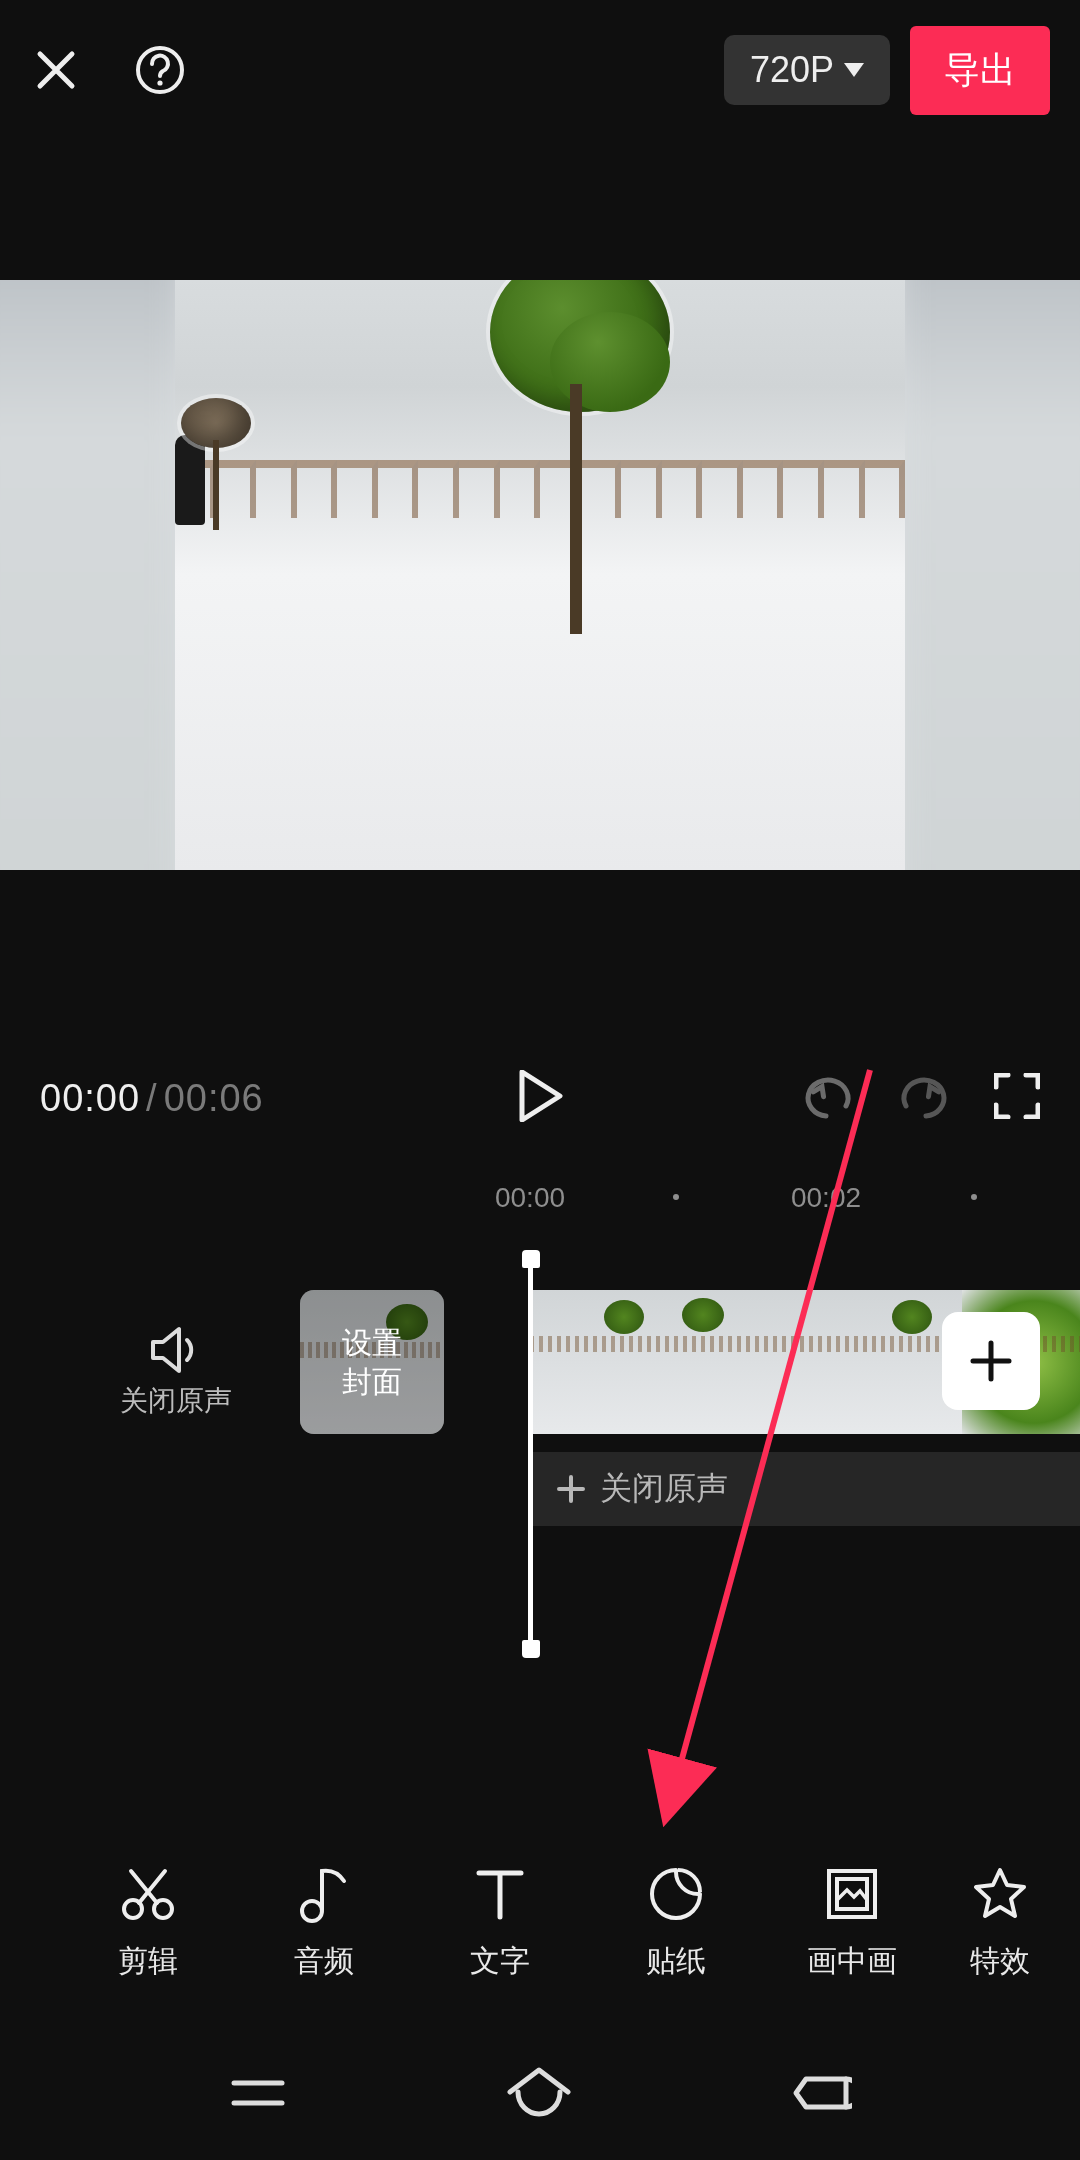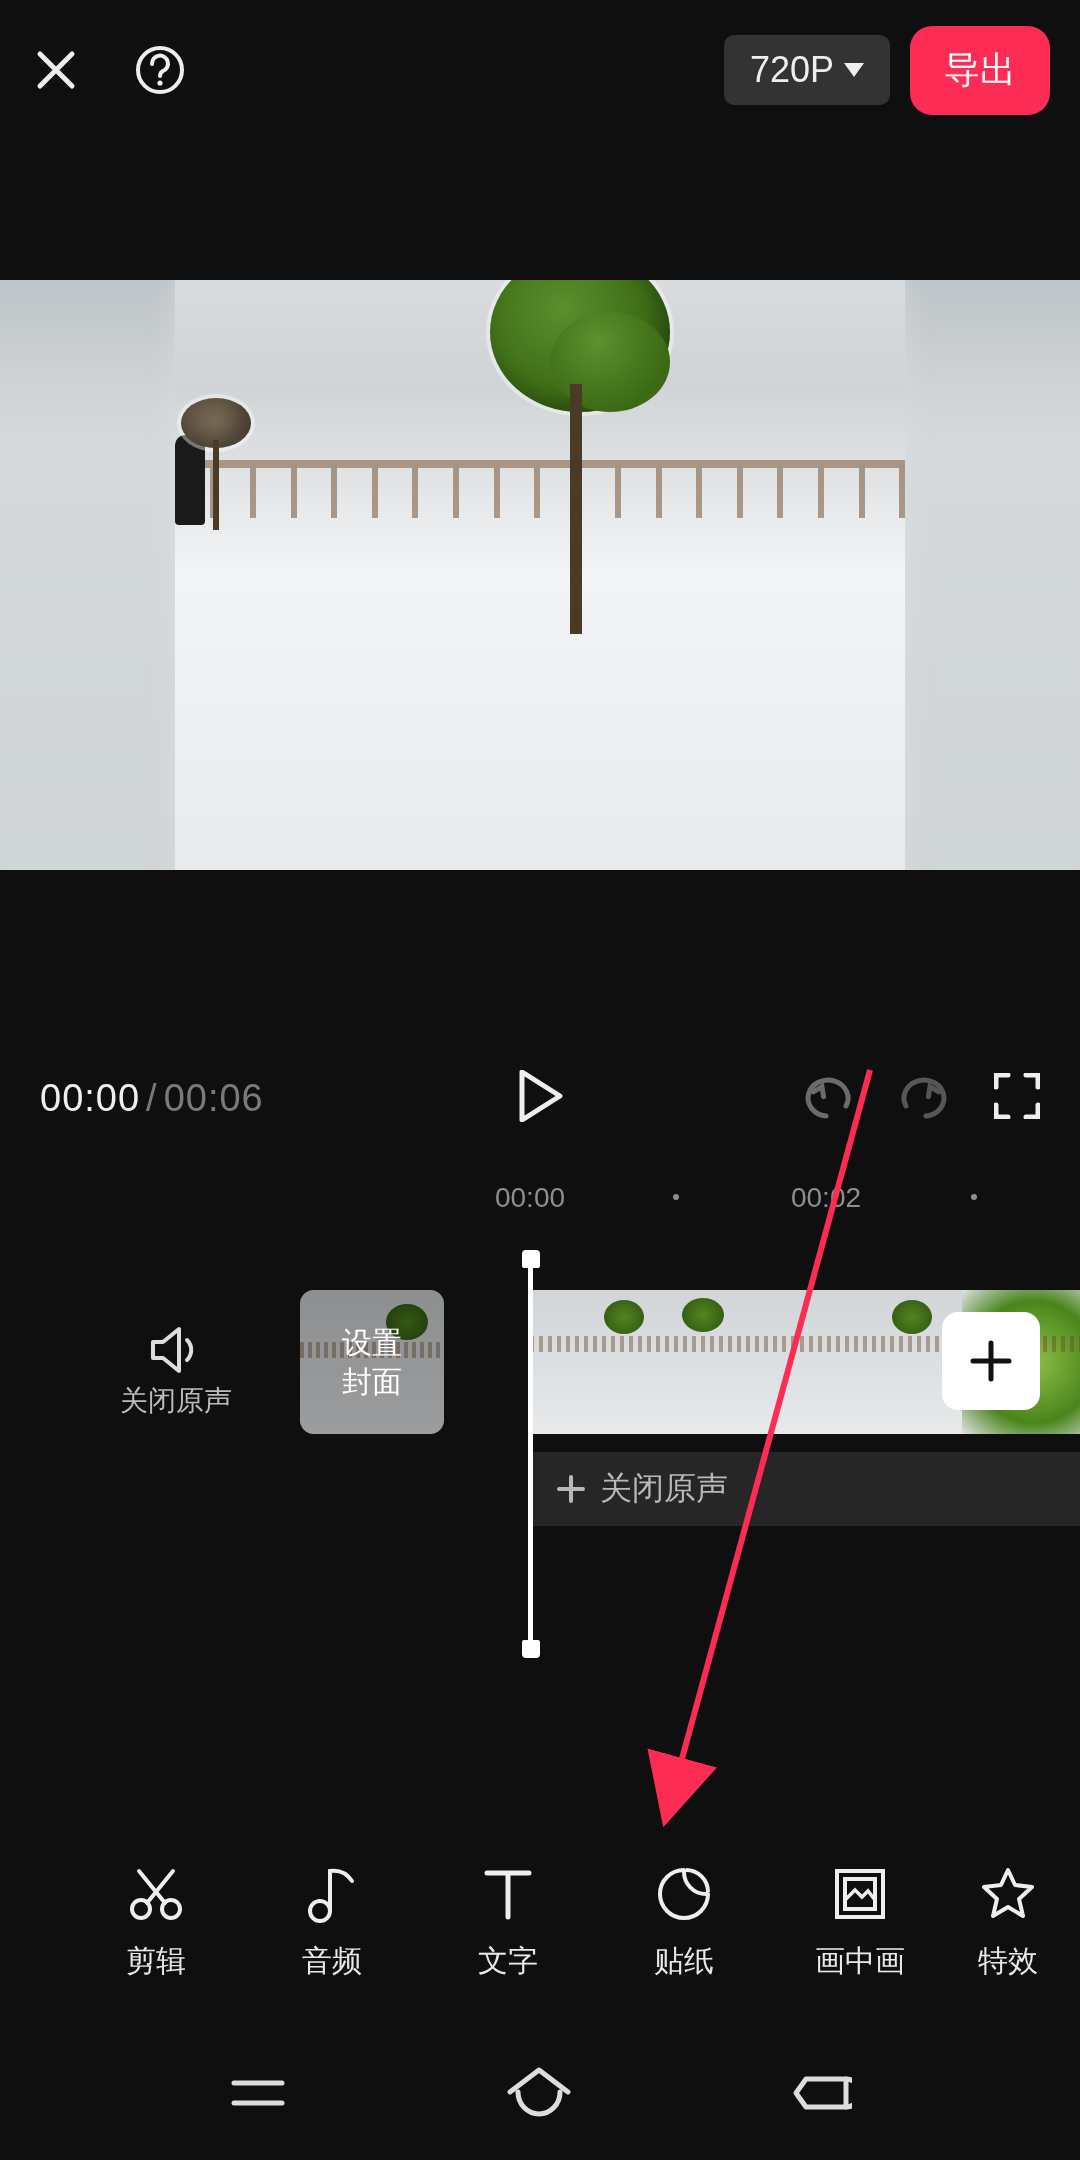--- a/index.html
+++ b/index.html
@@ -5,21 +5,21 @@
 * { margin: 0; padding: 0; box-sizing: border-box; user-select: none; }
 html, body { width: 1080px; height: 2160px; background: #0f0f0f; font-family: -apple-system, "PingFang SC", "Microsoft YaHei", sans-serif; overflow: hidden; color: #fff; }
 
 
 .topbar { position: absolute; top: 20px; left: 0; right: 0; height: 100px; display: flex; align-items: center; padding: 0 30px; }
 .topbar .lft { display: flex; align-items: center; gap: 52px; }
 .topbar .rgt { margin-left: auto; display: flex; align-items: center; gap: 20px; }
 .ico42 { width: 52px; height: 52px; display: flex; align-items: center; justify-content: center; }
 .res-btn { background: #333; border-radius: 10px; padding: 14px 26px; display: flex; align-items: center; gap: 10px; font-size: 36px; color: #eee; margin-left: 16px; }
 .tri { width: 0; height: 0; border-left: 10px solid transparent; border-right: 10px solid transparent; border-top: 14px solid #eee; }
-.export-btn { background: #fc2c55; border-radius: 22px; padding: 20px 34px; font-size: 36px; color: #fff; font-weight: 500; font-family: Liberation Serif, serif; }
+.export-btn { background: #fc2c55; border-radius: 6px; padding: 20px 34px; font-size: 36px; color: #fff; font-weight: 500; font-family: Liberation Serif, serif; }
 
 
 .preview { position: absolute; top: 280px; left: 0; right: 0; height: 590px; background: #dcdfe2; overflow: hidden; }
 .blurside { position: absolute; top: 0; bottom: 0; width: 185px; background: linear-gradient(180deg,#b6bcc1 0%,#d5d9db 30%,#cfd4d5 100%); filter: blur(12px); transform: scale(1.2); }
 .blurside.l { left: -20px; }
 .blurside.r { right: -20px; }
 .frame { position: absolute; left: 175px; right: 175px; top: 0; bottom: 0; background: linear-gradient(180deg,#d8dcde 0%,#d0d4d6 18%,#f3f4f5 50%,#e9eaec 100%); }
 .fence { position: absolute; left: 0; right: 0; top: 180px; height: 58px; display: flex; }
 .fence i { flex: 1; height: 100%; border-right: 6px solid rgba(120,85,55,.55); border-top: 8px solid rgba(130,90,55,.55); }
 .tree { position: absolute; }
@@ -69,21 +69,21 @@
 
 .playhead { position: absolute; left: 528px; top: 20px; width: 5px; height: 392px; background: #fff; border-radius: 3px; }
 .playhead::before, .playhead::after { content: ""; position: absolute; left: 50%; transform: translateX(-50%); width: 18px; height: 18px; background: #fff; }
 .playhead::before { top: -8px; border-radius: 4px 4px 2px 2px; }
 .playhead::after { bottom: -8px; border-radius: 2px 2px 4px 4px; }
 
 
 .annot { position: absolute; left: 0; top: 0; width: 1080px; height: 2160px; pointer-events: none; }
 
 
-.tools { position: absolute; left: 0; right: 0; bottom: 152px; height: 170px; display: flex; align-items: center; padding-left: 60px; gap: 0; margin-left: 8px; }
+.tools { position: absolute; left: 0; right: 0; bottom: 152px; height: 170px; display: flex; align-items: center; padding-left: 60px; gap: 0; }
 .tool { width: 176px; display: flex; flex-direction: column; align-items: center; gap: 18px; color: #e8e8e8; }
 .tool:last-child { width: 120px; }
 .tool .tlabel { font-size: 30px; }
 .tico { width: 58px; height: 58px; display: flex; align-items: center; justify-content: center; }
 
 
 .sysnav { position: absolute; left: 0; right: 0; bottom: 0; height: 130px; display: flex; align-items: center; justify-content: space-around; padding: 0 120px; }
 </style>
 </head>
 <body>

